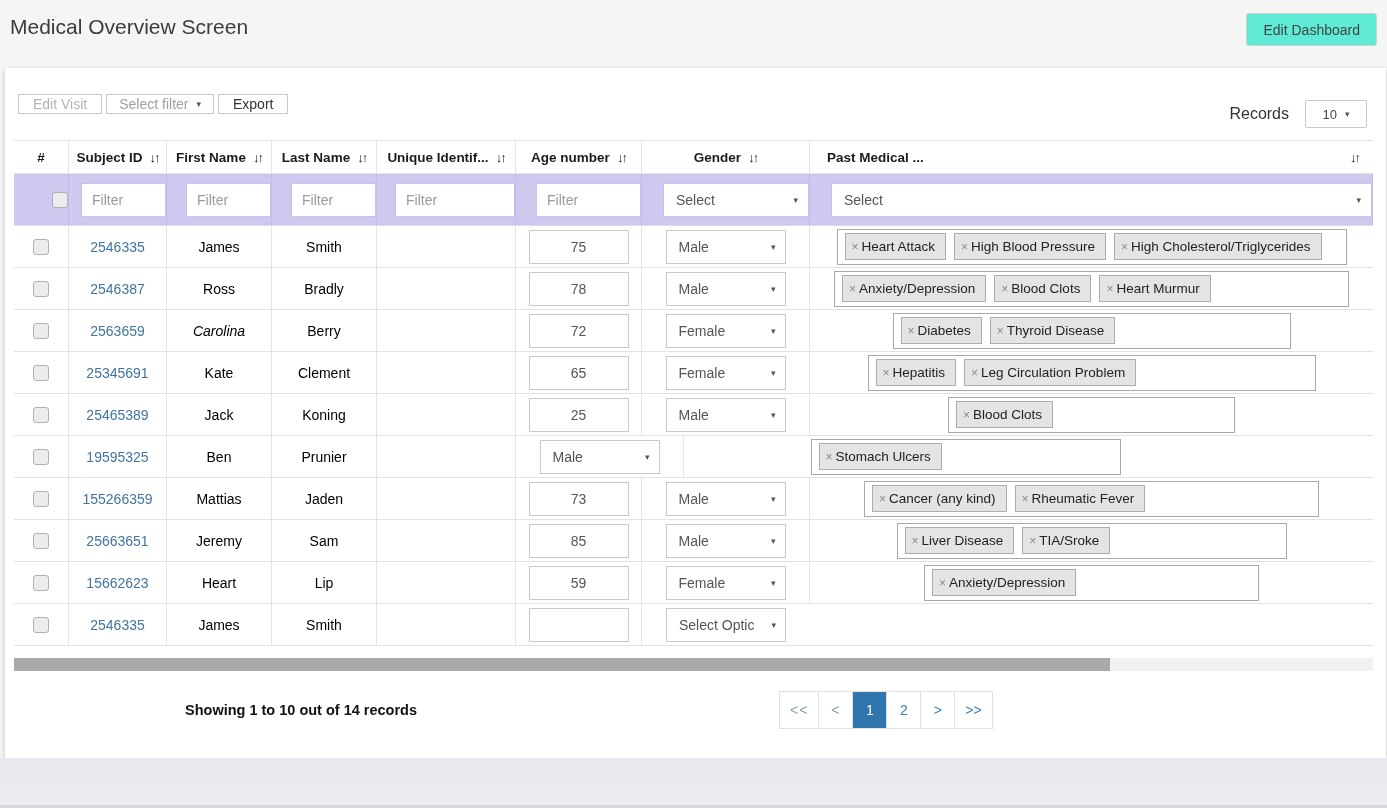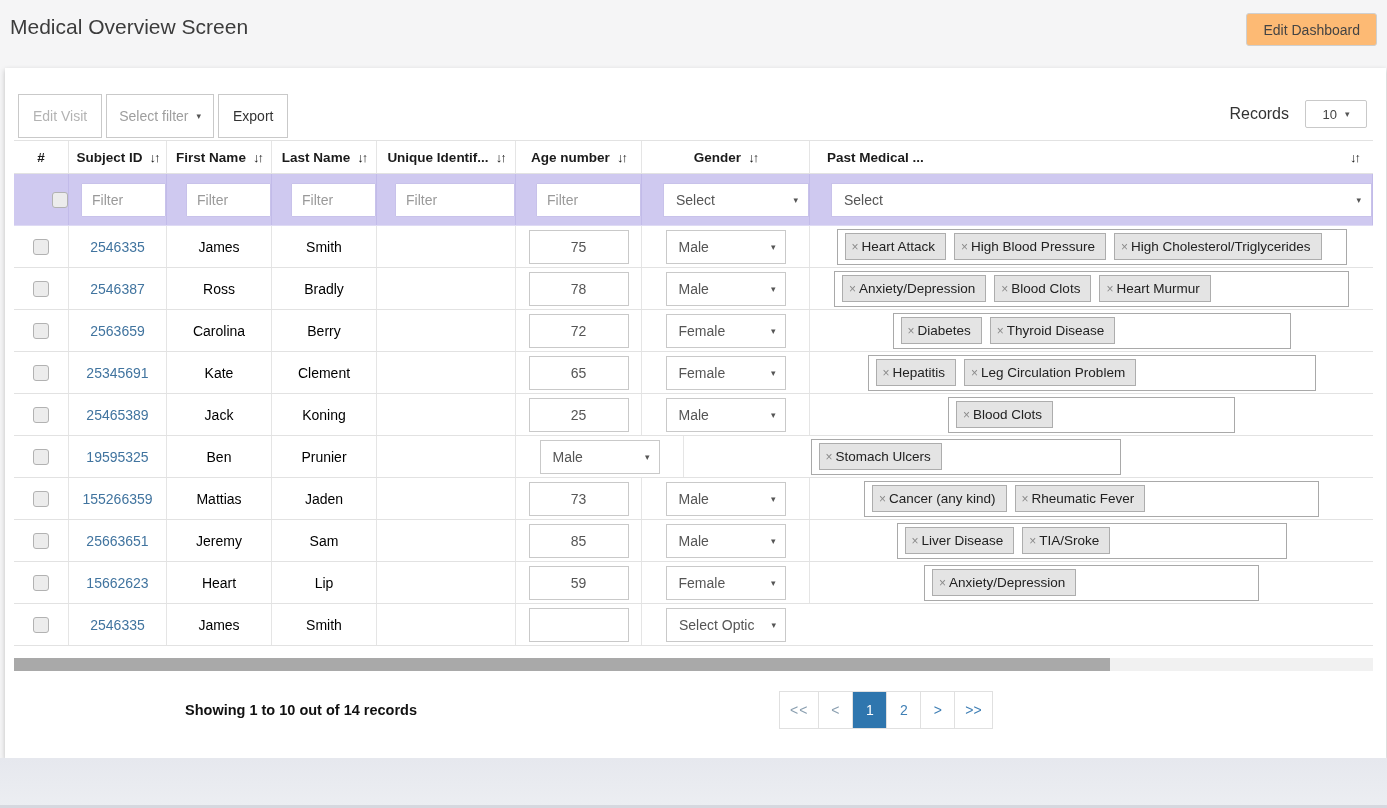--- a/index.html
+++ b/index.html
@@ -9,32 +9,32 @@
     background:#f5f5f6;
     position:relative;
     overflow:hidden;
     color:#333;
   }
   
   .page-header { position:absolute; top:0; left:0; width:100%; height:68px; background:#f5f5f6; }
   .page-title { position:absolute; left:10px; top:15px; font-size:21px; color:#3c3c3c; }
   .edit-dashboard {
     position:absolute; right:10px; top:13px; height:33px; padding:0 16px;
-    background:#fdba74; border:1px solid #cfcfcf; border-radius:3px;
+    background:#5eead4; border:1px solid #cfcfcf; border-radius:3px;
     font-size:14px; color:#444; display:flex; align-items:center; cursor:pointer;
   }
   
   .panel {
     position:absolute; top:68px; left:5px; right:1px; height:690px;
     background:#fff; box-shadow:0 2px 5px rgba(0,0,0,.22);
   }
   
   .toolbar { position:absolute; top:26px; left:13px; display:flex; }
   .tb-btn {
-    height:44px; padding:0 14px; background:#fff; border:1px solid #c9c9c9;
+    height:20px; padding:0 14px; background:#fff; border:1px solid #c9c9c9;
     font-size:14px; display:flex; align-items:center; cursor:pointer; margin-right:4px;
   }
   .tb-btn.disabled { color:#b3b3b3; }
   .tb-btn.dark { color:#333; }
   .tb-select { color:#9e9e9e; padding:0 12px; }
   .caret { font-size:9px; color:#555; margin-left:8px; }
   .records-wrap { position:absolute; top:32px; right:19px; display:flex; align-items:center; }
   .records-label { font-size:16px; color:#333; margin-right:16px; }
   .records-select {
     width:62px; height:28px; border:1px solid #c9c9c9; background:#fff; border-radius:2px;
@@ -284,21 +284,21 @@
           </div>
         </div>
       </div>
       <div class="trow drow">
         <div class="cell" style="width:55px;flex:0 0 55px;">
           <span class="cbx"></span>
         </div>
         <div class="cell" style="width:98px;flex:0 0 98px;">
           <a class="id-link">2563659</a>
         </div>
-        <div class="cell" style="width:105px;flex:0 0 105px;">
+        <div class="cell" style="width:105px;flex:0 0 105px;font-style:italic;">
           <span class="txt">Carolina</span>
         </div>
         <div class="cell" style="width:105px;flex:0 0 105px;">
           <span class="txt">Berry</span>
         </div>
         <div class="cell" style="width:139px;flex:0 0 139px;">
           <span class="txt"></span>
         </div>
         <div class="cell" style="width:126px;flex:0 0 126px;">
           <input class="age-input" value="72" style="">

